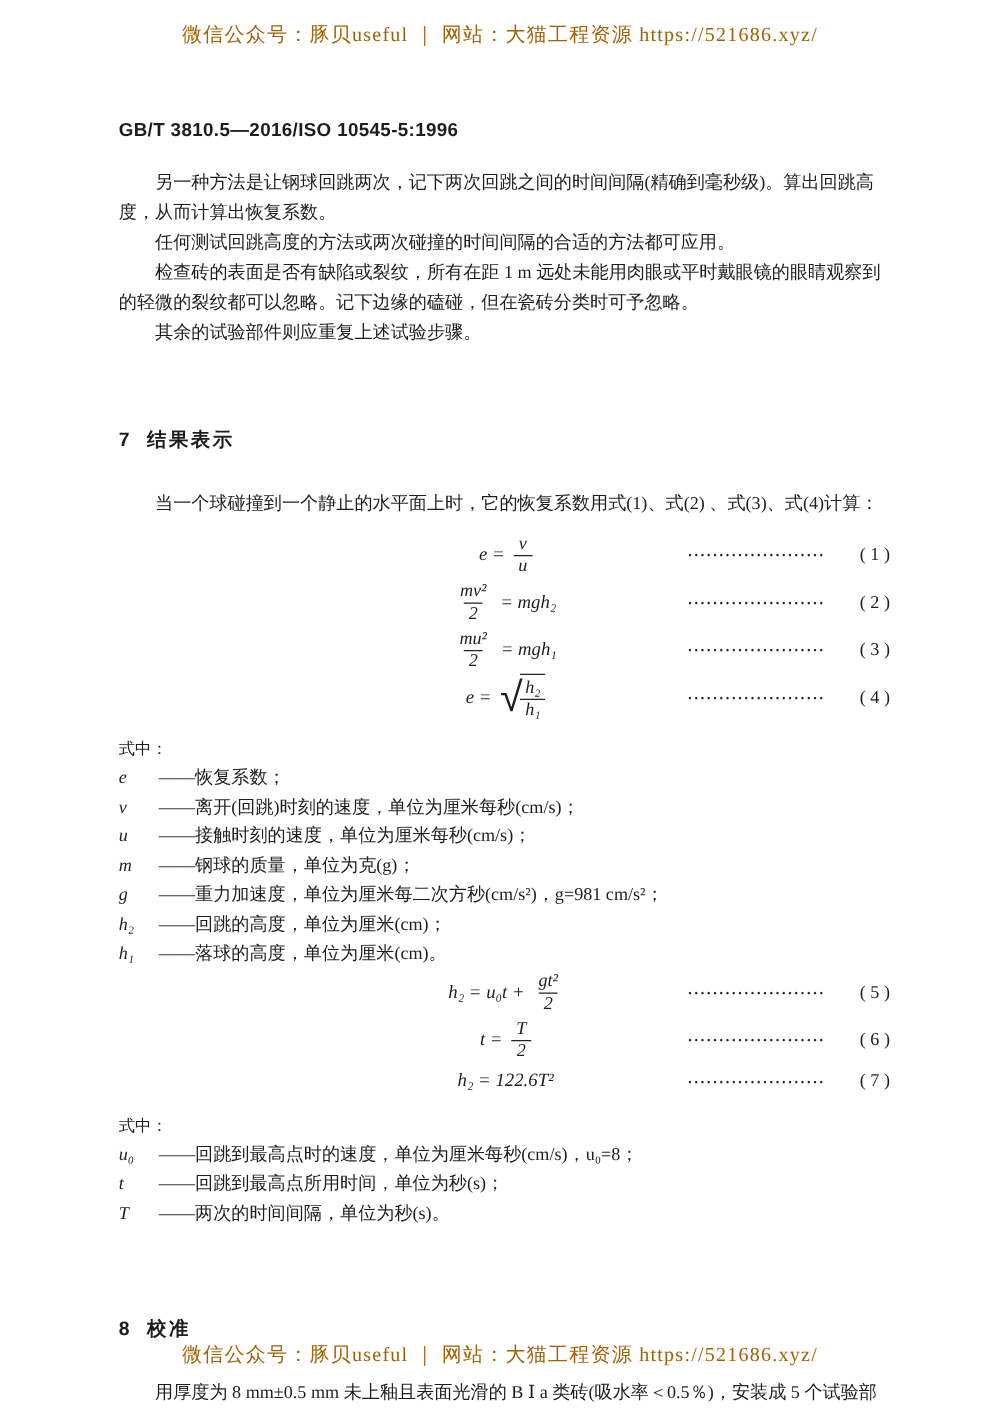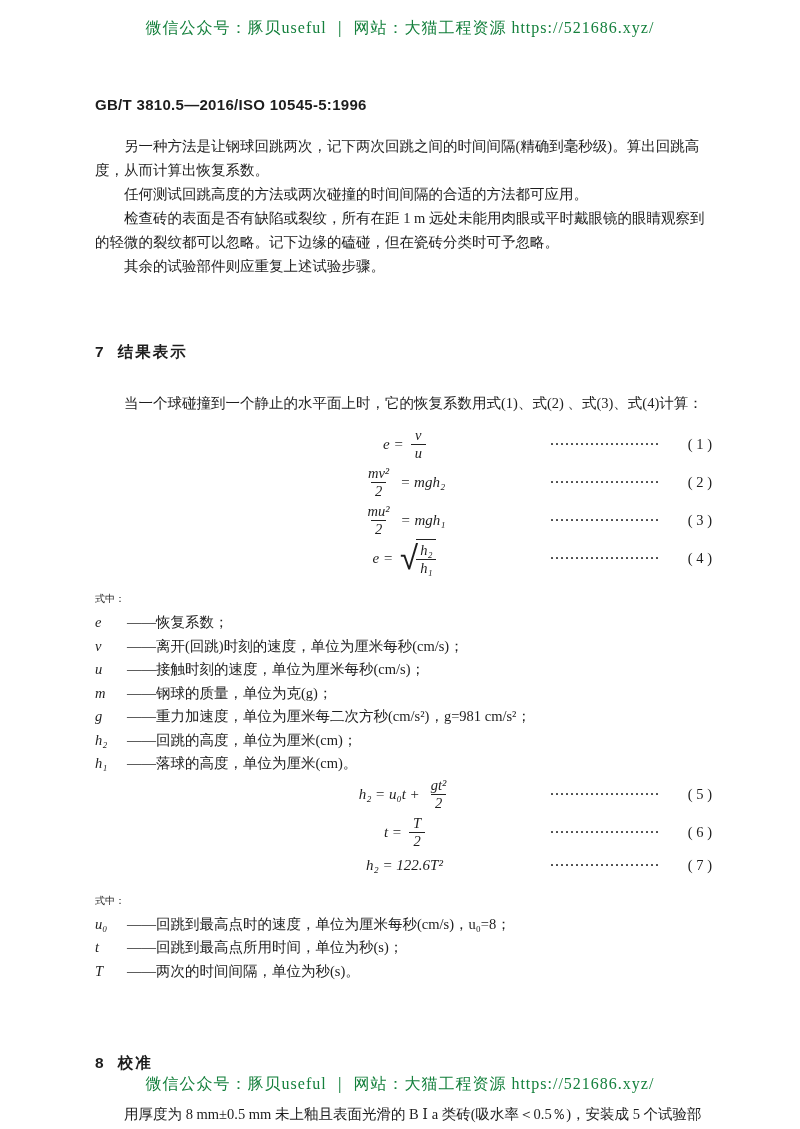--- a/index.html
+++ b/index.html
@@ -3,21 +3,21 @@
 <meta charset="utf-8">
 <style>
   html,body{margin:0;padding:0;background:#e8e8e8;}
   .page{
     width:800px;height:1129px;background:#ffffff;position:relative;
     font-family:"Liberation Serif","DejaVu Serif",serif;color:#1d1d1d;
     overflow:hidden;margin:0 auto;
   }
   .watermark{
     position:absolute;left:0;width:100%;text-align:center;
-    color:#15803d;font-size:16px;letter-spacing:1px;
+    color:#a16207;font-size:16px;letter-spacing:1px;
     font-family:"Liberation Serif","DejaVu Serif",serif;
   }
   .watermark.top{top:18px;}
   .watermark.bottom{top:1074px;}
   .content{padding:96px 88px 0 95px;}
   .doc-code{
     font-family:"Liberation Sans","DejaVu Sans",sans-serif;
     font-weight:bold;font-size:15px;letter-spacing:0.3px;margin-bottom:21px;
   }
   p{margin:0;font-size:14.5px;line-height:24px;text-indent:2em;}
@@ -44,21 +44,21 @@
   .frac .den{border-top:1.3px solid #222;padding:0 4px;}
   .sqrt{display:inline-flex;align-items:center;}
   .sqrt-sign{font-style:normal;font-size:33px;line-height:0.9;margin-right:-2px;font-family:"DejaVu Sans",sans-serif;font-weight:200;}
   .sqrt-body{border-top:1.4px solid #222;padding-top:2px;}
   .eq-tail{display:flex;align-items:center;width:168px;justify-content:flex-end;flex-shrink:0;}
   .eq-dots{
     overflow:hidden;width:112px;white-space:nowrap;font-size:12px;
     font-weight:bold;letter-spacing:1px;color:#222;direction:rtl;
   }
   .eq-num{width:52px;text-align:right;font-size:14.5px;white-space:nowrap;}
-  .shizhong{margin-top:10px;font-size:10px;line-height:24px;}
+  .shizhong{margin-top:10px;font-size:13px;line-height:24px;}
   .def-row{display:flex;font-size:14.5px;line-height:23.5px;}
   .def-sym{
     width:32px;flex-shrink:0;font-style:italic;
     font-family:"Liberation Serif","DejaVu Serif",serif;
   }
   .def-desc{flex:1;}
   .sec8{margin-top:22px;}
   .cal{margin-top:28px;line-height:24.5px;}
 </style>
 </head>

